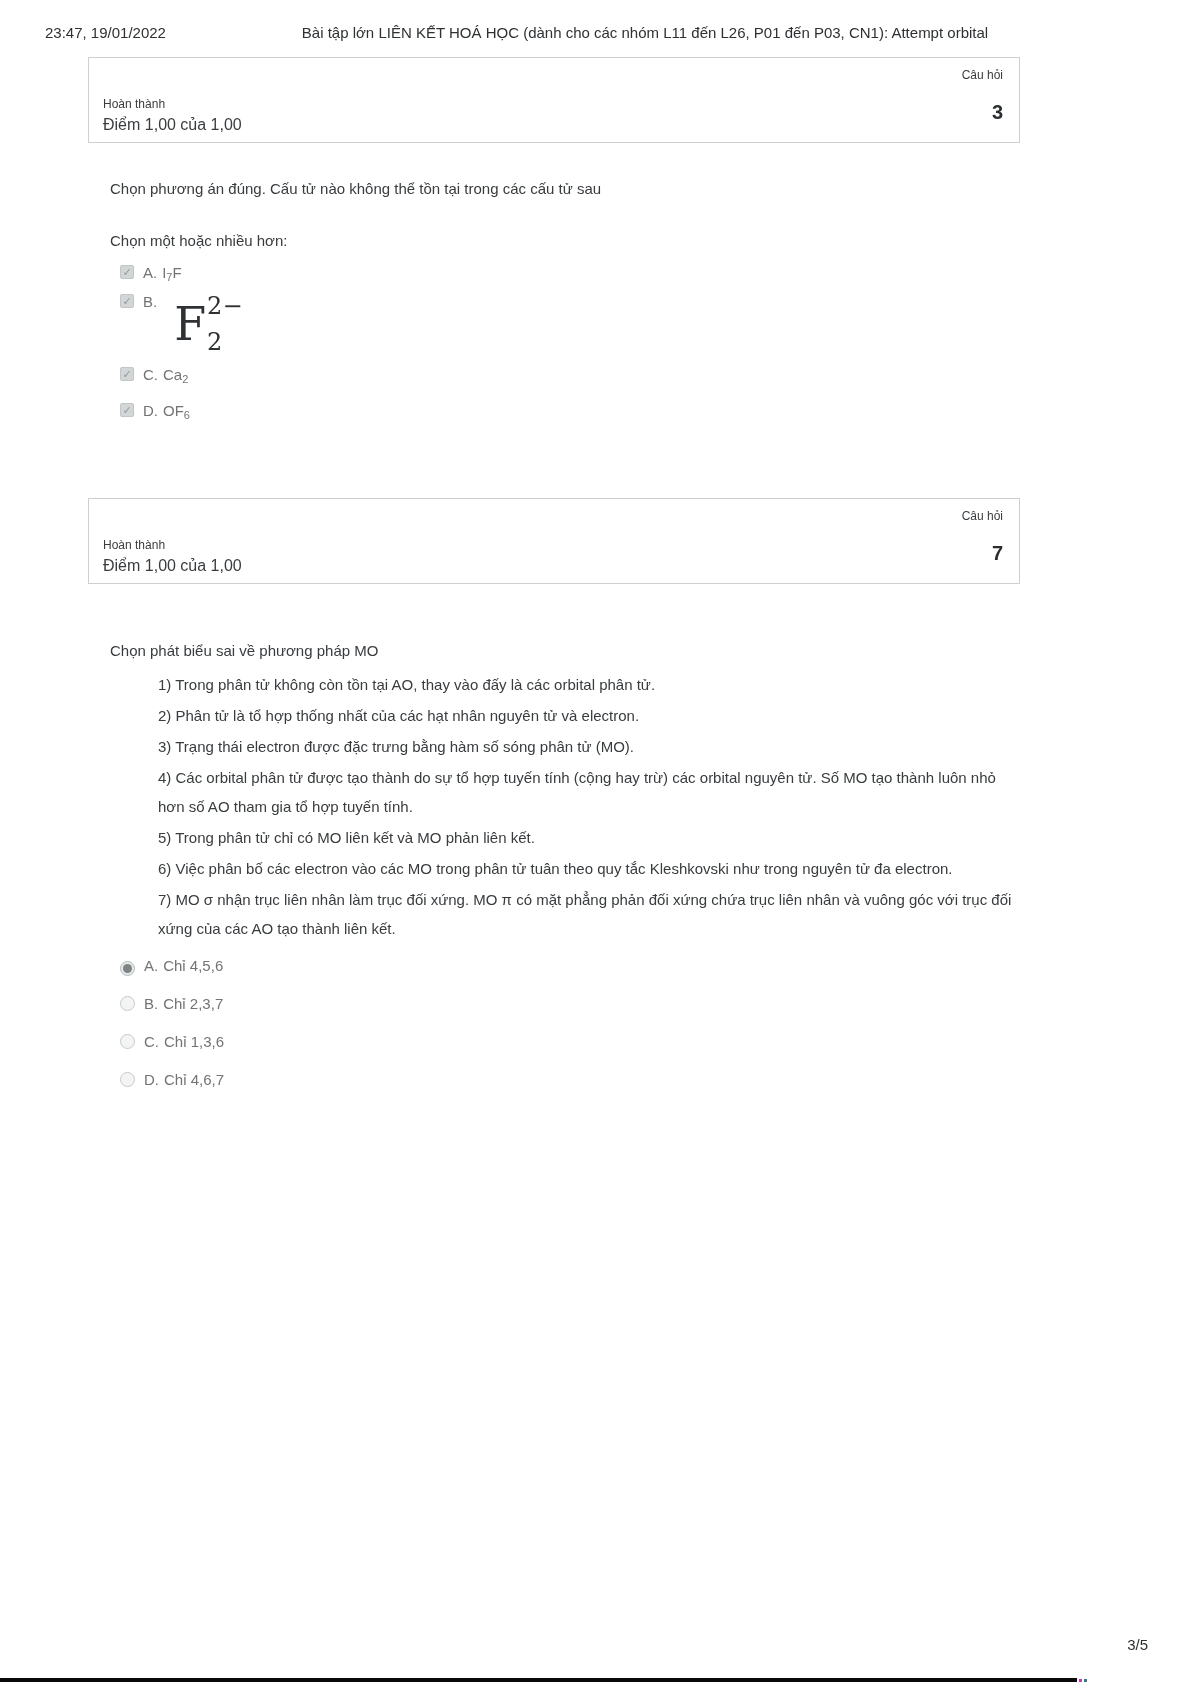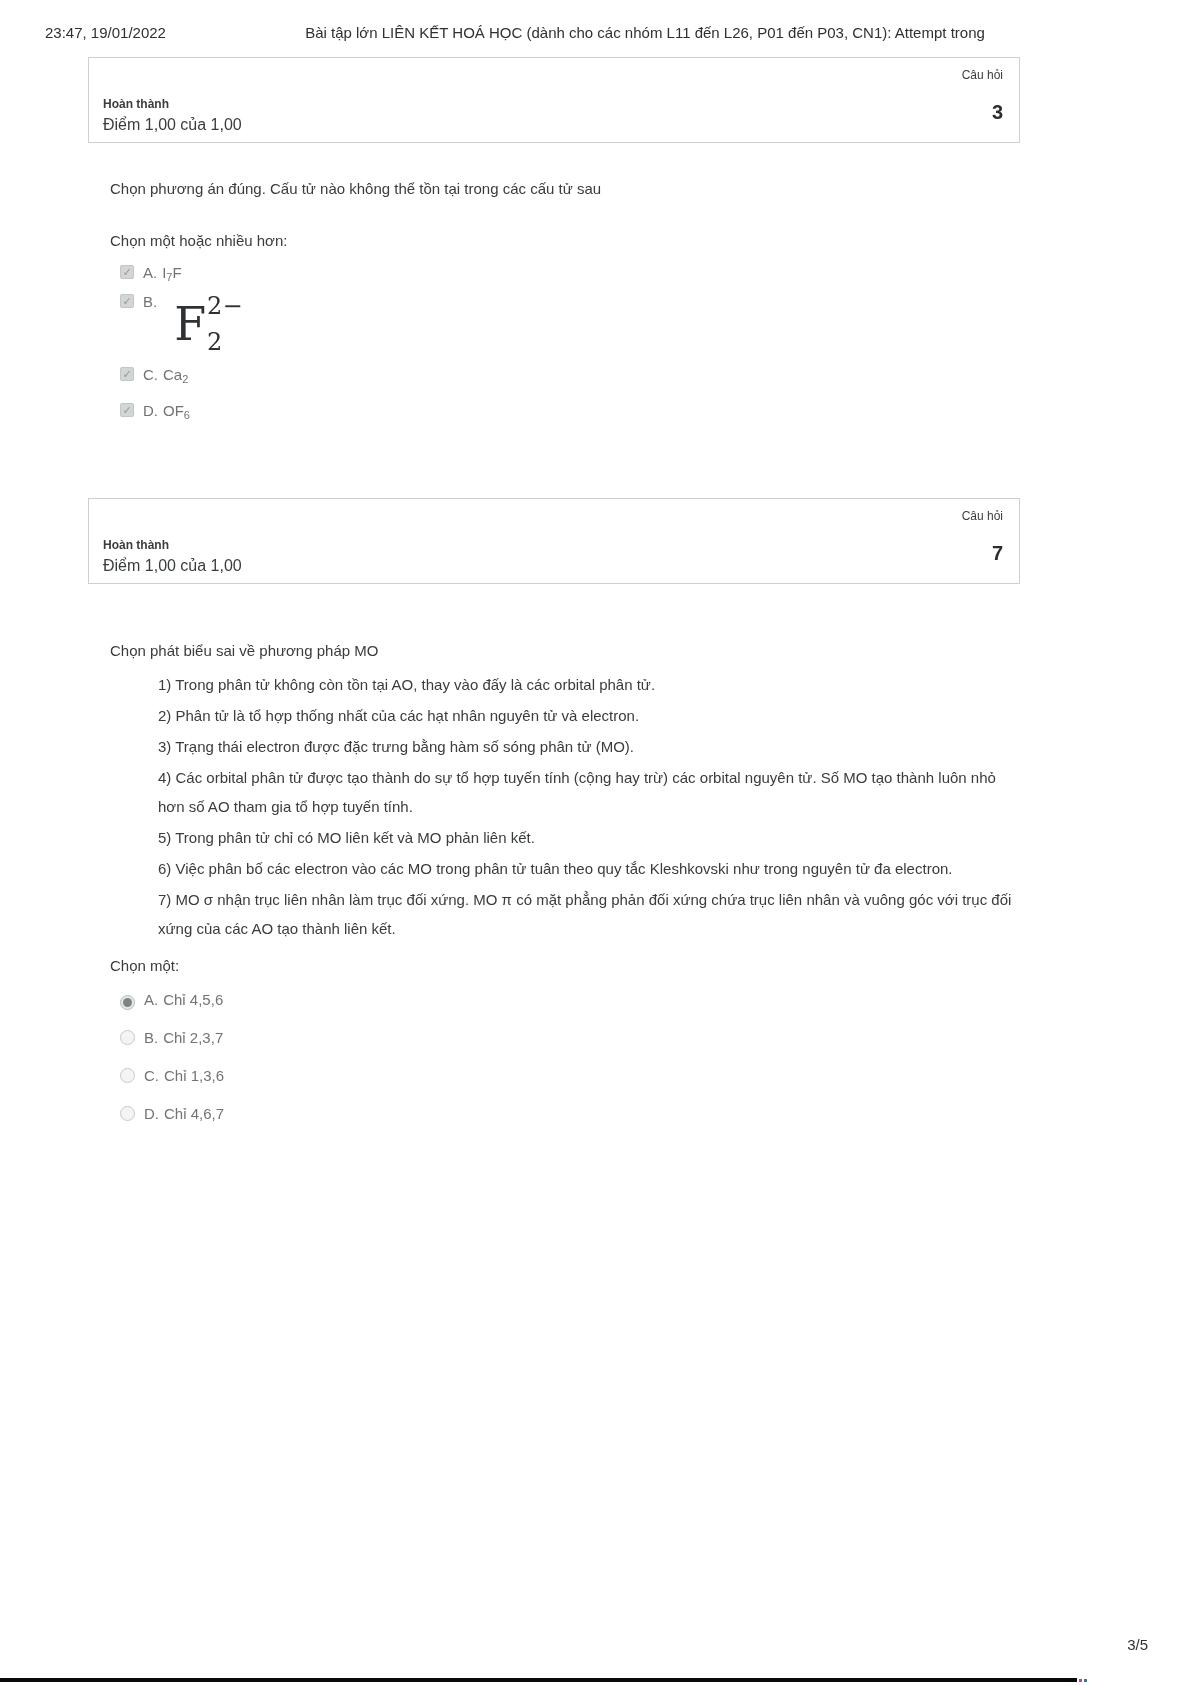--- a/index.html
+++ b/index.html
@@ -27,21 +27,21 @@
   .qinfo {
     position:absolute; left:88px; width:932px; height:86px;
     border:1px solid #cfcfcf; background:#fff;
     padding:10px 16px 10px 14px;
   }
   .qinfo-3 { top:57px; }
   .qinfo-7 { top:498px; }
   .qnum { display:flex; align-items:flex-end; gap:19px; height:24px;flex-direction:column; }
   .qnum-label { font-size:12px; color:#3a3d3f; }
   .qnum-value { font-size:20px; font-weight:bold; color:#2b2e30; }
-  .qstatus { margin-top:5px; font-size:12px; color:#3a3d3f;font-weight:bold; }
+  .qstatus { margin-top:5px; font-size:12px; color:#3a3d3f; }
   .qgrade  { margin-top:5px; font-size:16px; color:#3a3d3f; }
   
   .qcontent { position:absolute; left:110px; width:902px; font-size:15px; }
   .qcontent-3 { top:170px; }
   .qcontent-7 { top:630px; }
   .prompt { margin-top:8px; line-height:22px; color:#393c3e; }
   .prompt b { font-weight:normal; }
   .answer-instruction { margin-top:30px; line-height:22px; }
   .qcontent-7 .prompt { margin-top:10px; }
   
@@ -110,21 +110,21 @@
     position:absolute; left:1084px; top:1679px;
     width:3px; height:3px; background:#2e7f8a;
   }
 </style>
 </head>
 <body>
 
 <div class="page">
 
   <span class="hdr-timestamp">23:47, 19/01/2022</span>
-  <span class="hdr-title">Bài tập lớn LIÊN KẾT HOÁ HỌC (dành cho các nhóm L11 đến L26, P01 đến P03, CN1): Attempt trong</span>
+  <span class="hdr-title">Bài tập lớn LIÊN KẾT HOÁ HỌC (dành cho các nhóm L11 đến L26, P01 đến P03, CN1): Attempt orbital</span>
 
   <section class="qinfo qinfo-3">
     <div class="qnum">
       <span class="qnum-label">Câu hỏi</span>
       <span class="qnum-value">3</span>
     </div>
     <div class="qstatus">Hoàn thành</div>
     <div class="qgrade">Điểm 1,00 của 1,00</div>
   </section>
 
@@ -183,21 +183,20 @@
     <ul class="statements">
       <li>1) Trong phân tử không còn tồn tại AO, thay vào đấy là các orbital phân tử.</li>
       <li>2) Phân tử là tổ hợp thống nhất của các hạt nhân nguyên tử và electron.</li>
       <li>3) Trạng thái electron được đặc trưng bằng hàm số sóng phân tử (MO).</li>
       <li>4) Các orbital phân tử được tạo thành do sự tổ hợp tuyến tính (cộng hay trừ) các orbital nguyên tử. Số MO tạo thành luôn nhỏ hơn số AO tham gia tổ hợp tuyến tính.</li>
       <li>5) Trong phân tử chỉ có MO liên kết và MO phản liên kết.</li>
       <li>6) Việc phân bố các electron vào các MO trong phân tử tuân theo quy tắc Kleshkovski như trong nguyên tử đa electron.</li>
       <li>7) MO σ nhận trục liên nhân làm trục đối xứng. MO π có mặt phẳng phản đối xứng chứa trục liên nhân và vuông góc với trục đối xứng của các AO tạo thành liên kết.</li>
     </ul>
 
-    <p class="answer-instruction">Chọn một:</p>
 
     <div class="opt opt-q7 opt-q7-first">
       <span class="radio selected"></span>
       <span class="opt-label"><span class="opt-letter">A.</span><span>Chỉ 4,5,6</span></span>
     </div>
     <div class="opt opt-q7">
       <span class="radio"></span>
       <span class="opt-label"><span class="opt-letter">B.</span><span>Chỉ 2,3,7</span></span>
     </div>
     <div class="opt opt-q7">

